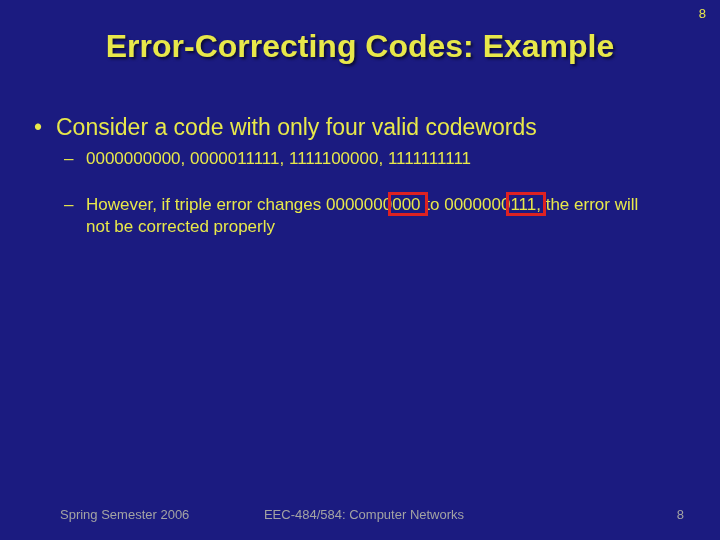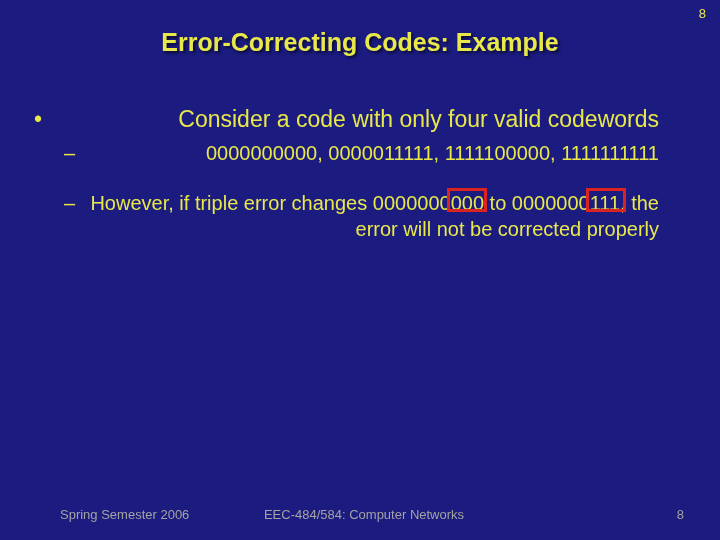--- a/index.html
+++ b/index.html
@@ -12,48 +12,47 @@
   .page-num-top {
     position: absolute;
     top: 6px;
     right: 14px;
     color: #e8e84a;
     font-size: 13px;
   }
   .title {
     text-align: center;
     color: #e8e84a;
-    font-size: 25px;
+    font-size: 32px;
     font-weight: bold;
     margin-top: 28px;
     text-shadow: 2px 2px 3px rgba(0,0,0,0.6);
     padding: 0 30px;
   }
   .content {
     margin-top: 48px;
     padding: 0 61px 0 56px;
-    text-align: right;
   }
   .bullet-main {
     color: #e8e84a;
     font-size: 23px;
     line-height: 1.25;
     margin-bottom: 6px;
     position: relative;
   }
   .bullet-main::before {
     content: "•";
     position: absolute;
     left: -22px;
     top: 0;
     color: #e8e84a;
   }
   .bullet-sub {
     color: #e8e84a;
-    font-size: 20px;
+    font-size: 17px;
     line-height: 1.3;
     margin-left: 30px;
     margin-bottom: 20px;
     position: relative;
   }
   .bullet-sub::before {
     content: "–";
     position: absolute;
     left: -22px;
     top: 0;

